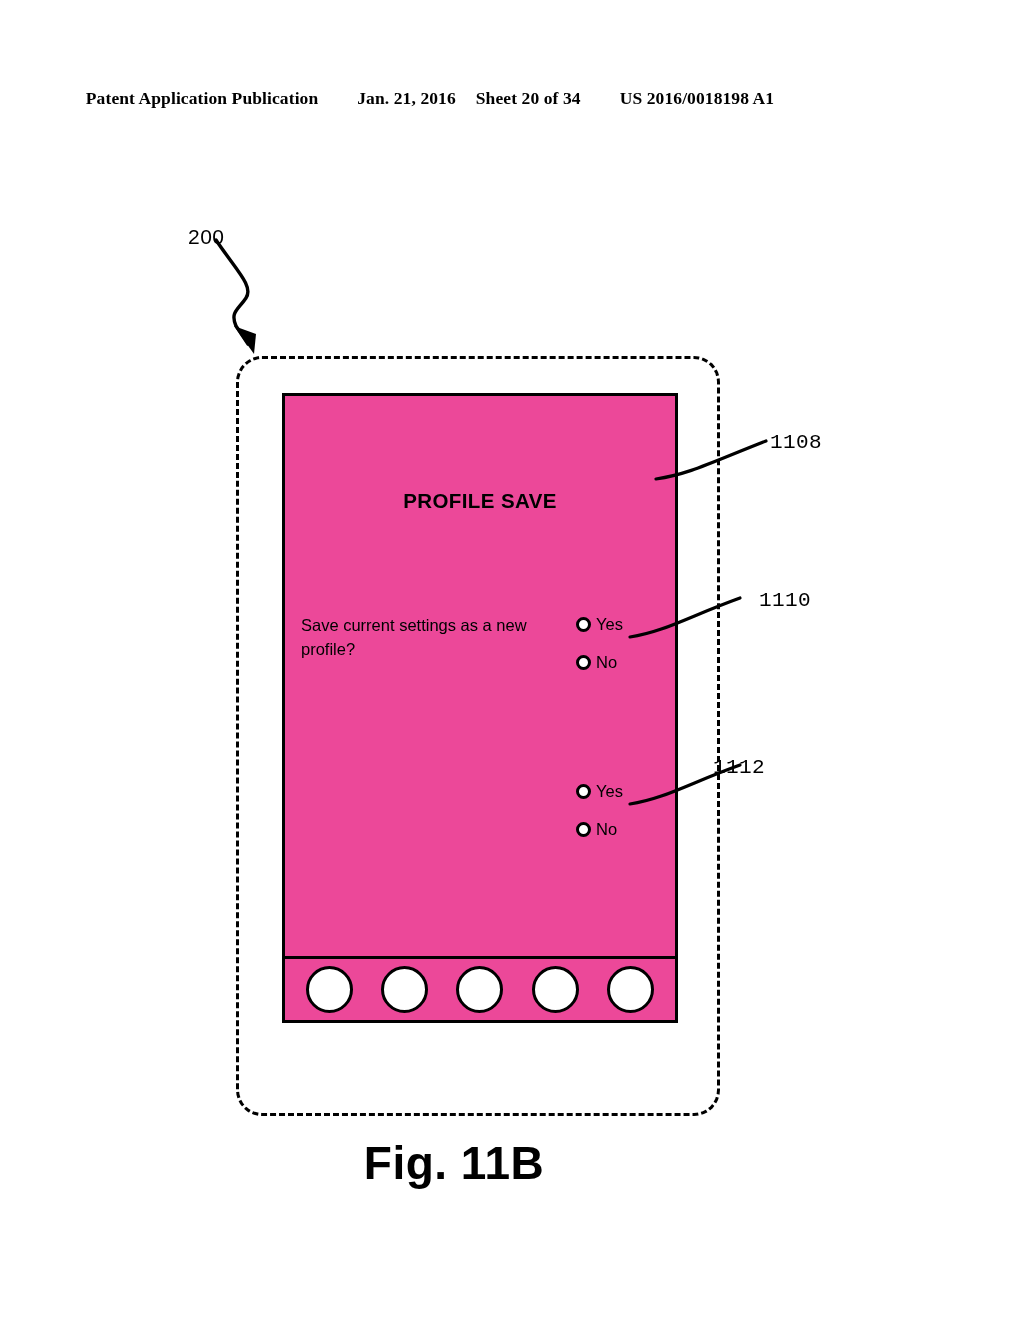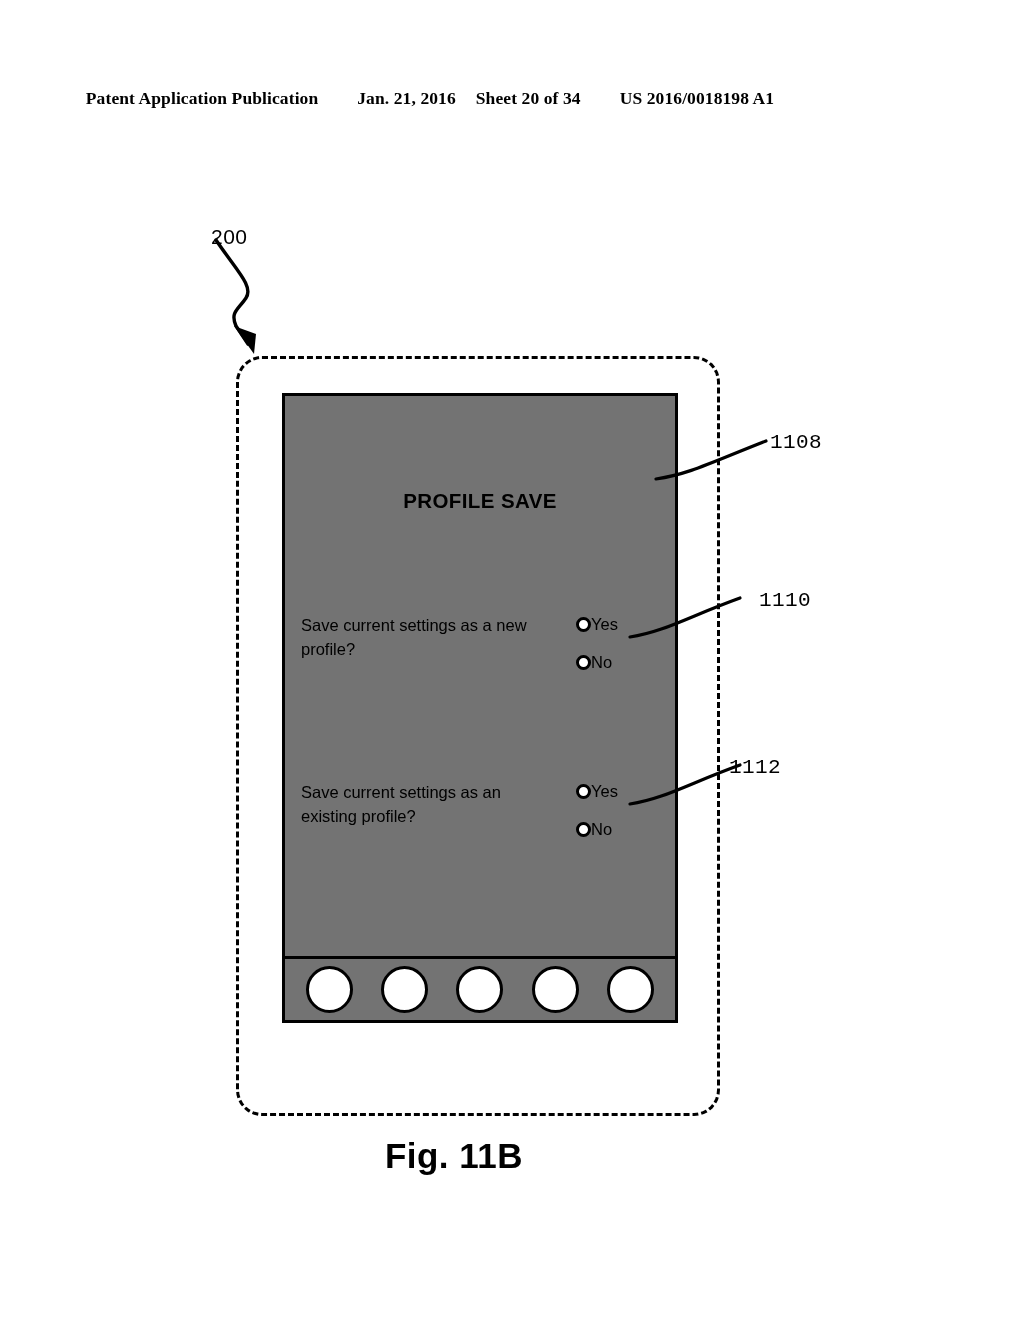--- a/index.html
+++ b/index.html
@@ -38,21 +38,21 @@
     position: absolute;
     left: 0;
     top: 0;
     width: 1024px;
     height: 1320px;
   }
 
   
   .ref-200 {
     position: absolute;
-    left: 211px;
+    left: 188px;
     top: 225px;
     font-size: 21px;
     font-family: "Liberation Sans", sans-serif;
     letter-spacing: 0.5px;
   }
 
   .squiggle-arrow {
     position: absolute;
     left: 210px;
     top: 236px;
@@ -74,21 +74,21 @@
 
   
   .screen {
     position: absolute;
     left: 282px;
     top: 393px;
     width: 396px;
     height: 630px;
     border: 3px solid #000000;
     box-sizing: border-box;
-    background: #737373;
+    background: #ec4899;
   }
 
   .screen-title {
     position: absolute;
     left: 0;
     top: 93px;
     width: 100%;
     text-align: center;
     font-size: 20.5px;
     font-weight: bold;
@@ -117,20 +117,21 @@
   .options {
     position: absolute;
     left: 291px;
     top: 0px;
     width: 100px;
   }
   .option {
     display: flex;
     align-items: center;
     height: 38px;
+    gap: 5px;
   }
   .radio-circle {
     width: 15px;
     height: 15px;
     border: 3px solid #000000;
     border-radius: 50%;
     box-sizing: border-box;
     flex: 0 0 auto;
     background: #ffffff;
   }
@@ -173,30 +174,30 @@
   }
   .ref-num {
     position: absolute;
     font-size: 21px;
     font-family: Liberation Mono, monospace;
     letter-spacing: 0.4px;
     white-space: nowrap;
   }
   .ref-1108 { left: 770px; top: 431px; }
   .ref-1110 { left: 743px; top: 589px; margin-left: 16px; }
-  .ref-1112 { left: 729px; top: 756px; text-align: right; }
+  .ref-1112 { left: 713px; top: 756px; text-align: right; }
 
   
   .fig-caption {
     position: absolute;
     left: 0;
     top: 1136px;
     width: 908px;
     text-align: center;
-    font-size: 35px;
+    font-size: 46px;
     font-weight: bold;
     letter-spacing: 0.5px;
   }
 </style>
 </head>
 <body>
 
 <div class="pub-header">
   <span class="seg">Patent Application Publication</span>
   <span class="gap-lg"></span>
@@ -229,21 +230,20 @@
           <span class="option-label">Yes</span>
         </div>
         <div class="option">
           <span class="radio-circle"></span>
           <span class="option-label">No</span>
         </div>
       </div>
     </div>
 
     <div class="question-row row-2">
-      <div class="question-text">Save current settings as an existing profile?</div>
       <div class="options">
         <div class="option">
           <span class="radio-circle"></span>
           <span class="option-label">Yes</span>
         </div>
         <div class="option">
           <span class="radio-circle"></span>
           <span class="option-label">No</span>
         </div>
       </div>

